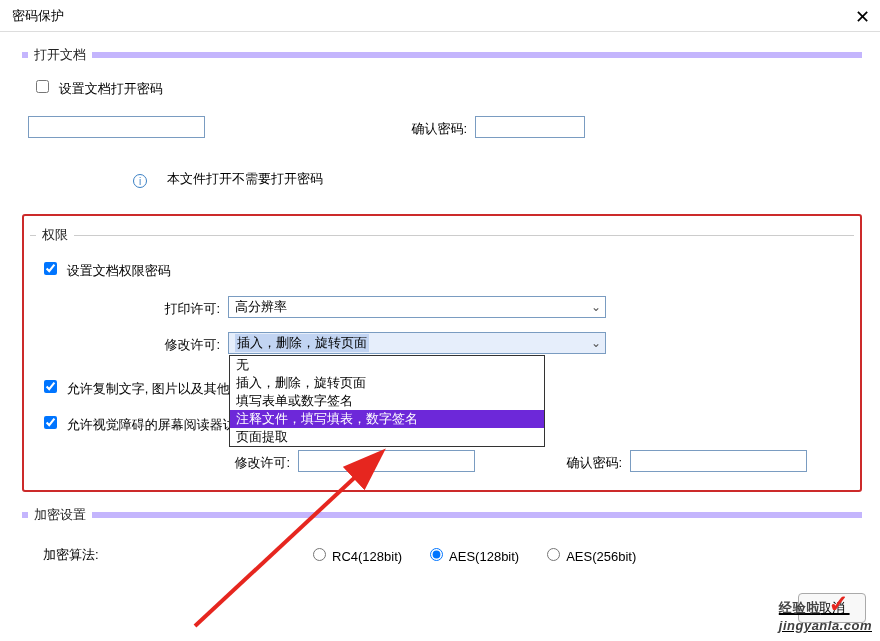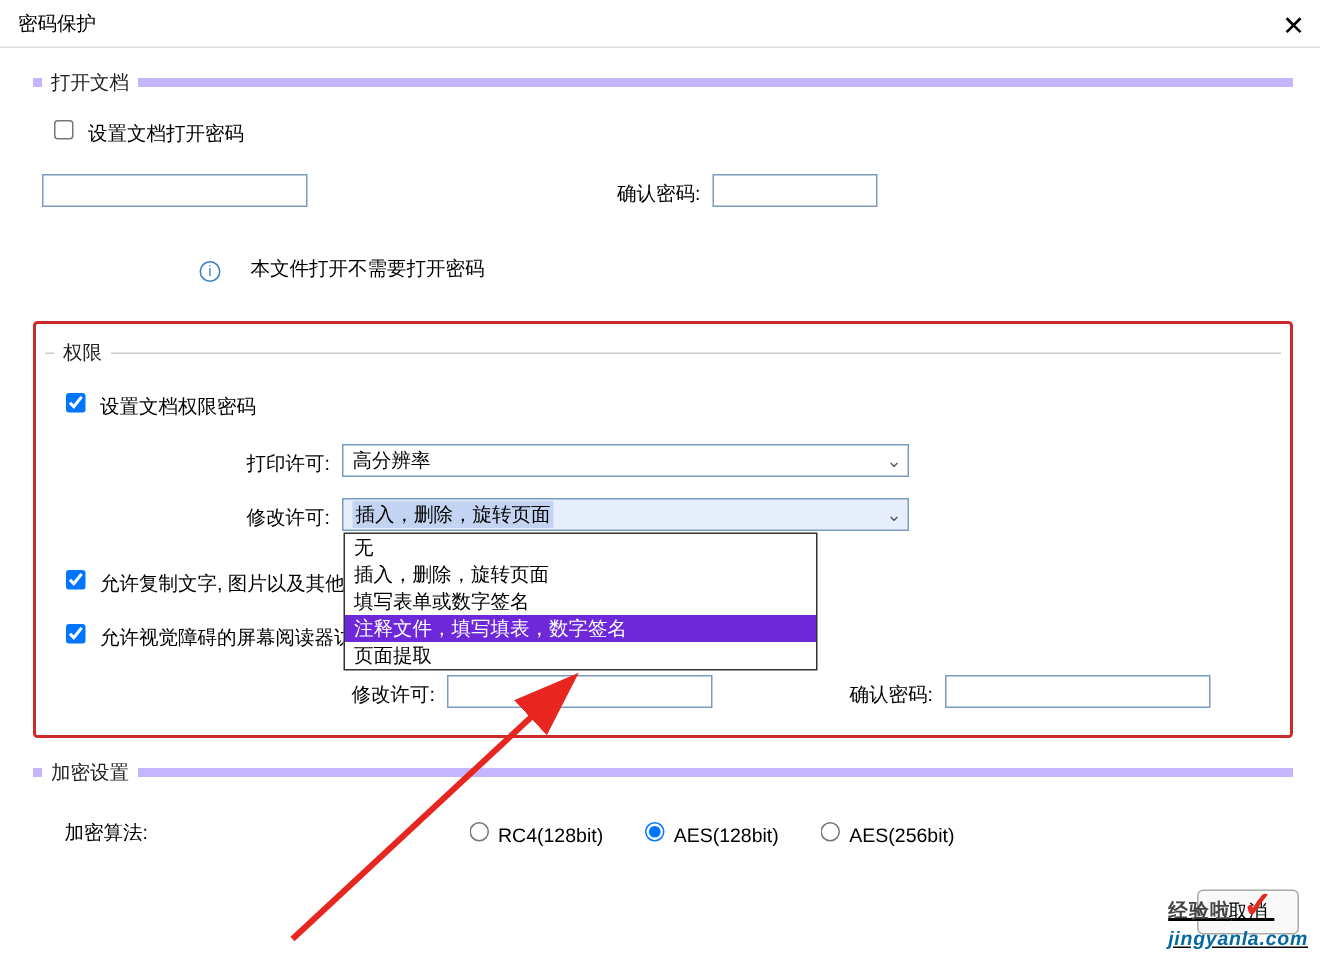--- a/index.html
+++ b/index.html
@@ -44,21 +44,21 @@
     }
 
     .buttons { position: absolute; bottom: 18px; right: 6px; }
     .btn { display: inline-block; border: 1px solid #aaa; border-radius: 4px; padding: 5px 20px; margin-right: 8px; background: #f8f8f8; }
 
     svg.arrow-svg { position: absolute; left: 185px; top: 436px; pointer-events: none; z-index: 50; }
 
     .watermark { position: absolute; right: 8px; bottom: 8px; text-align: left; pointer-events: none; text-decoration: underline; }
     .watermark .wmtop { font-size: 20px; font-weight: bold; color: #444; letter-spacing: 1px; }
     .watermark .wmtop .tick { color: #e6261f; font-size: 24px; }
-    .watermark .wmbot { font-size: 13px; font-weight: bold; font-style: italic; color: #0369a1; letter-spacing: 0.5px; }
+    .watermark .wmbot { font-size: 13px; font-weight: bold; font-style: italic; color: #404040; letter-spacing: 0.5px; }
   </style>
 </head>
 <body>
 
 <div class="titlebar">
   <span>密码保护</span>
   <span class="close">✕</span>
 </div>
 
 <div class="content">

